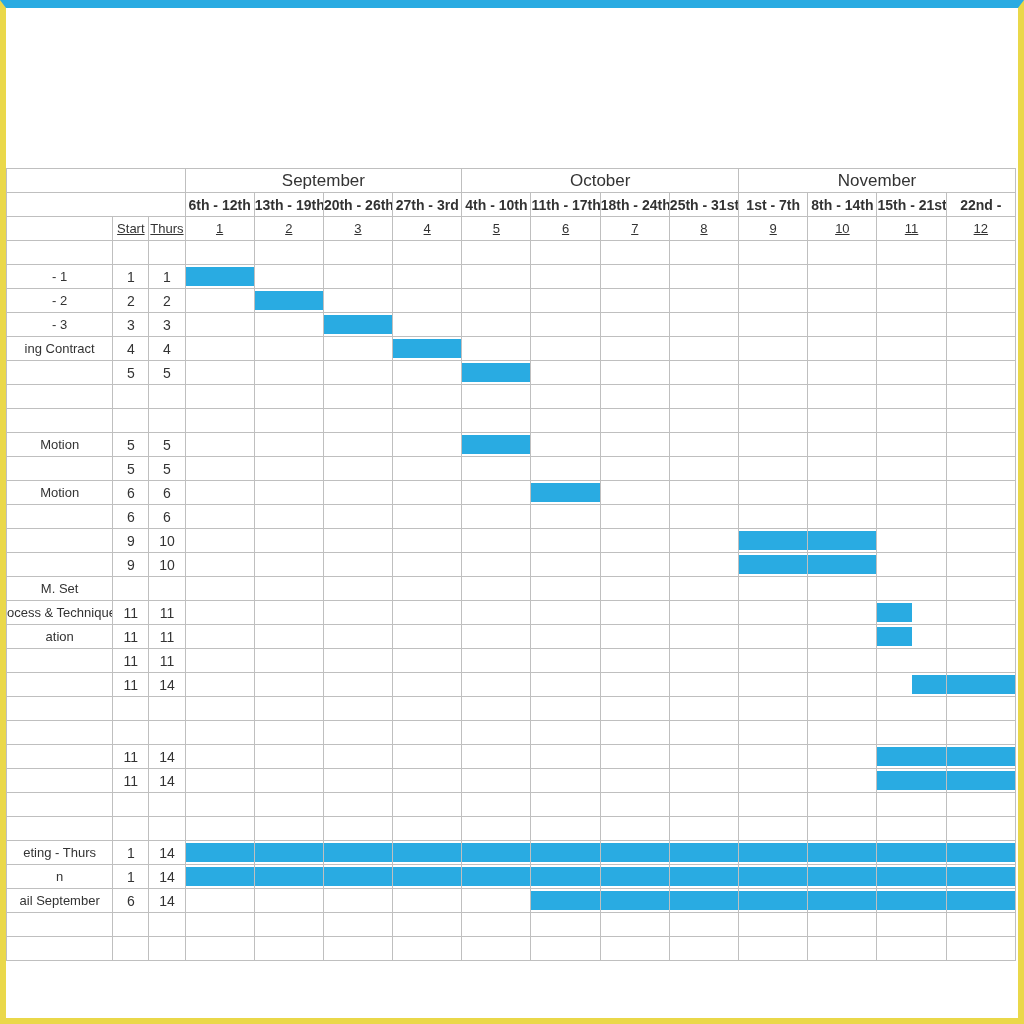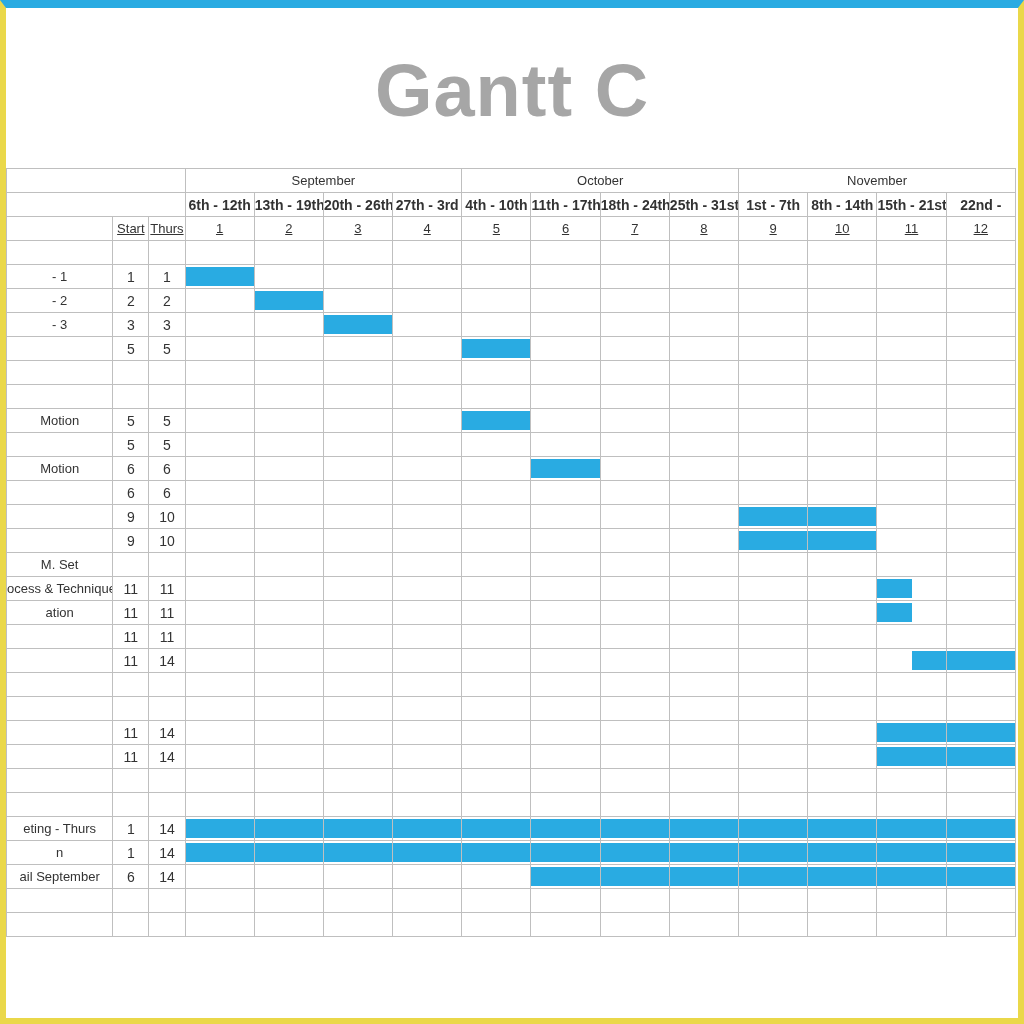--- a/index.html
+++ b/index.html
@@ -53,21 +53,21 @@
   col.num  { width: 36px; }
   col.wk   { width: 69px; }
 
   th.month-h {
     font-weight: 400;
     border-left: 1px solid #bfbfbf;
     border-right: 1px solid #bfbfbf;
     border-top: none;
     border-bottom: none;
     height: 20px;
-    font-size: 13px;
+    font-size: 17px;
   }
   th.range-h {
     font-weight: 700;
     font-size: 14px;
     height: 20px;
   }
   th.wknum-h, th.sd-h {
     font-weight: 400;
     font-size: 13px;
     height: 22px;
@@ -83,21 +83,20 @@
   td.barcell { position: relative; }
   .bar {
     position: absolute;
     top: 2px; bottom: 2px;
     background: #29abe2;
   }
 </style>
 </head>
 <body>
 <div class="page">
-  <div class="title">Gantt C</div>
 
   <div class="grid-wrap">
     <table class="gantt">
       <colgroup>
         <col class="task">
           <col class="num">
           <col class="num">
         <col class="wk">
           <col class="wk">
           <col class="wk">
@@ -220,20 +219,39 @@
             <td class="barcell"></td>
             <td class="barcell"></td>
             <td class="barcell"></td>
             <td class="barcell"></td>
             <td class="barcell"></td>
             <td class="barcell"></td>
             <td class="barcell"></td>
             <td class="barcell"></td>
           </tr>
           <tr>
+            <td class="taskcell">ing Contract</td>
+            <td class="numcell">4</td>
+            <td class="numcell">4</td>
+            <td class="barcell"></td>
+            <td class="barcell"></td>
+            <td class="barcell"></td>
+            <td class="barcell">
+              <div class="bar" style="left: 0%; right: 0%;"></div>
+            </td>
+            <td class="barcell"></td>
+            <td class="barcell"></td>
+            <td class="barcell"></td>
+            <td class="barcell"></td>
+            <td class="barcell"></td>
+            <td class="barcell"></td>
+            <td class="barcell"></td>
+            <td class="barcell"></td>
+          </tr>
+          <tr>
             <td class="taskcell"></td>
             <td class="numcell">5</td>
             <td class="numcell">5</td>
             <td class="barcell"></td>
             <td class="barcell"></td>
             <td class="barcell"></td>
             <td class="barcell"></td>
             <td class="barcell">
               <div class="bar" style="left: 0%; right: 0%;"></div>
             </td>

